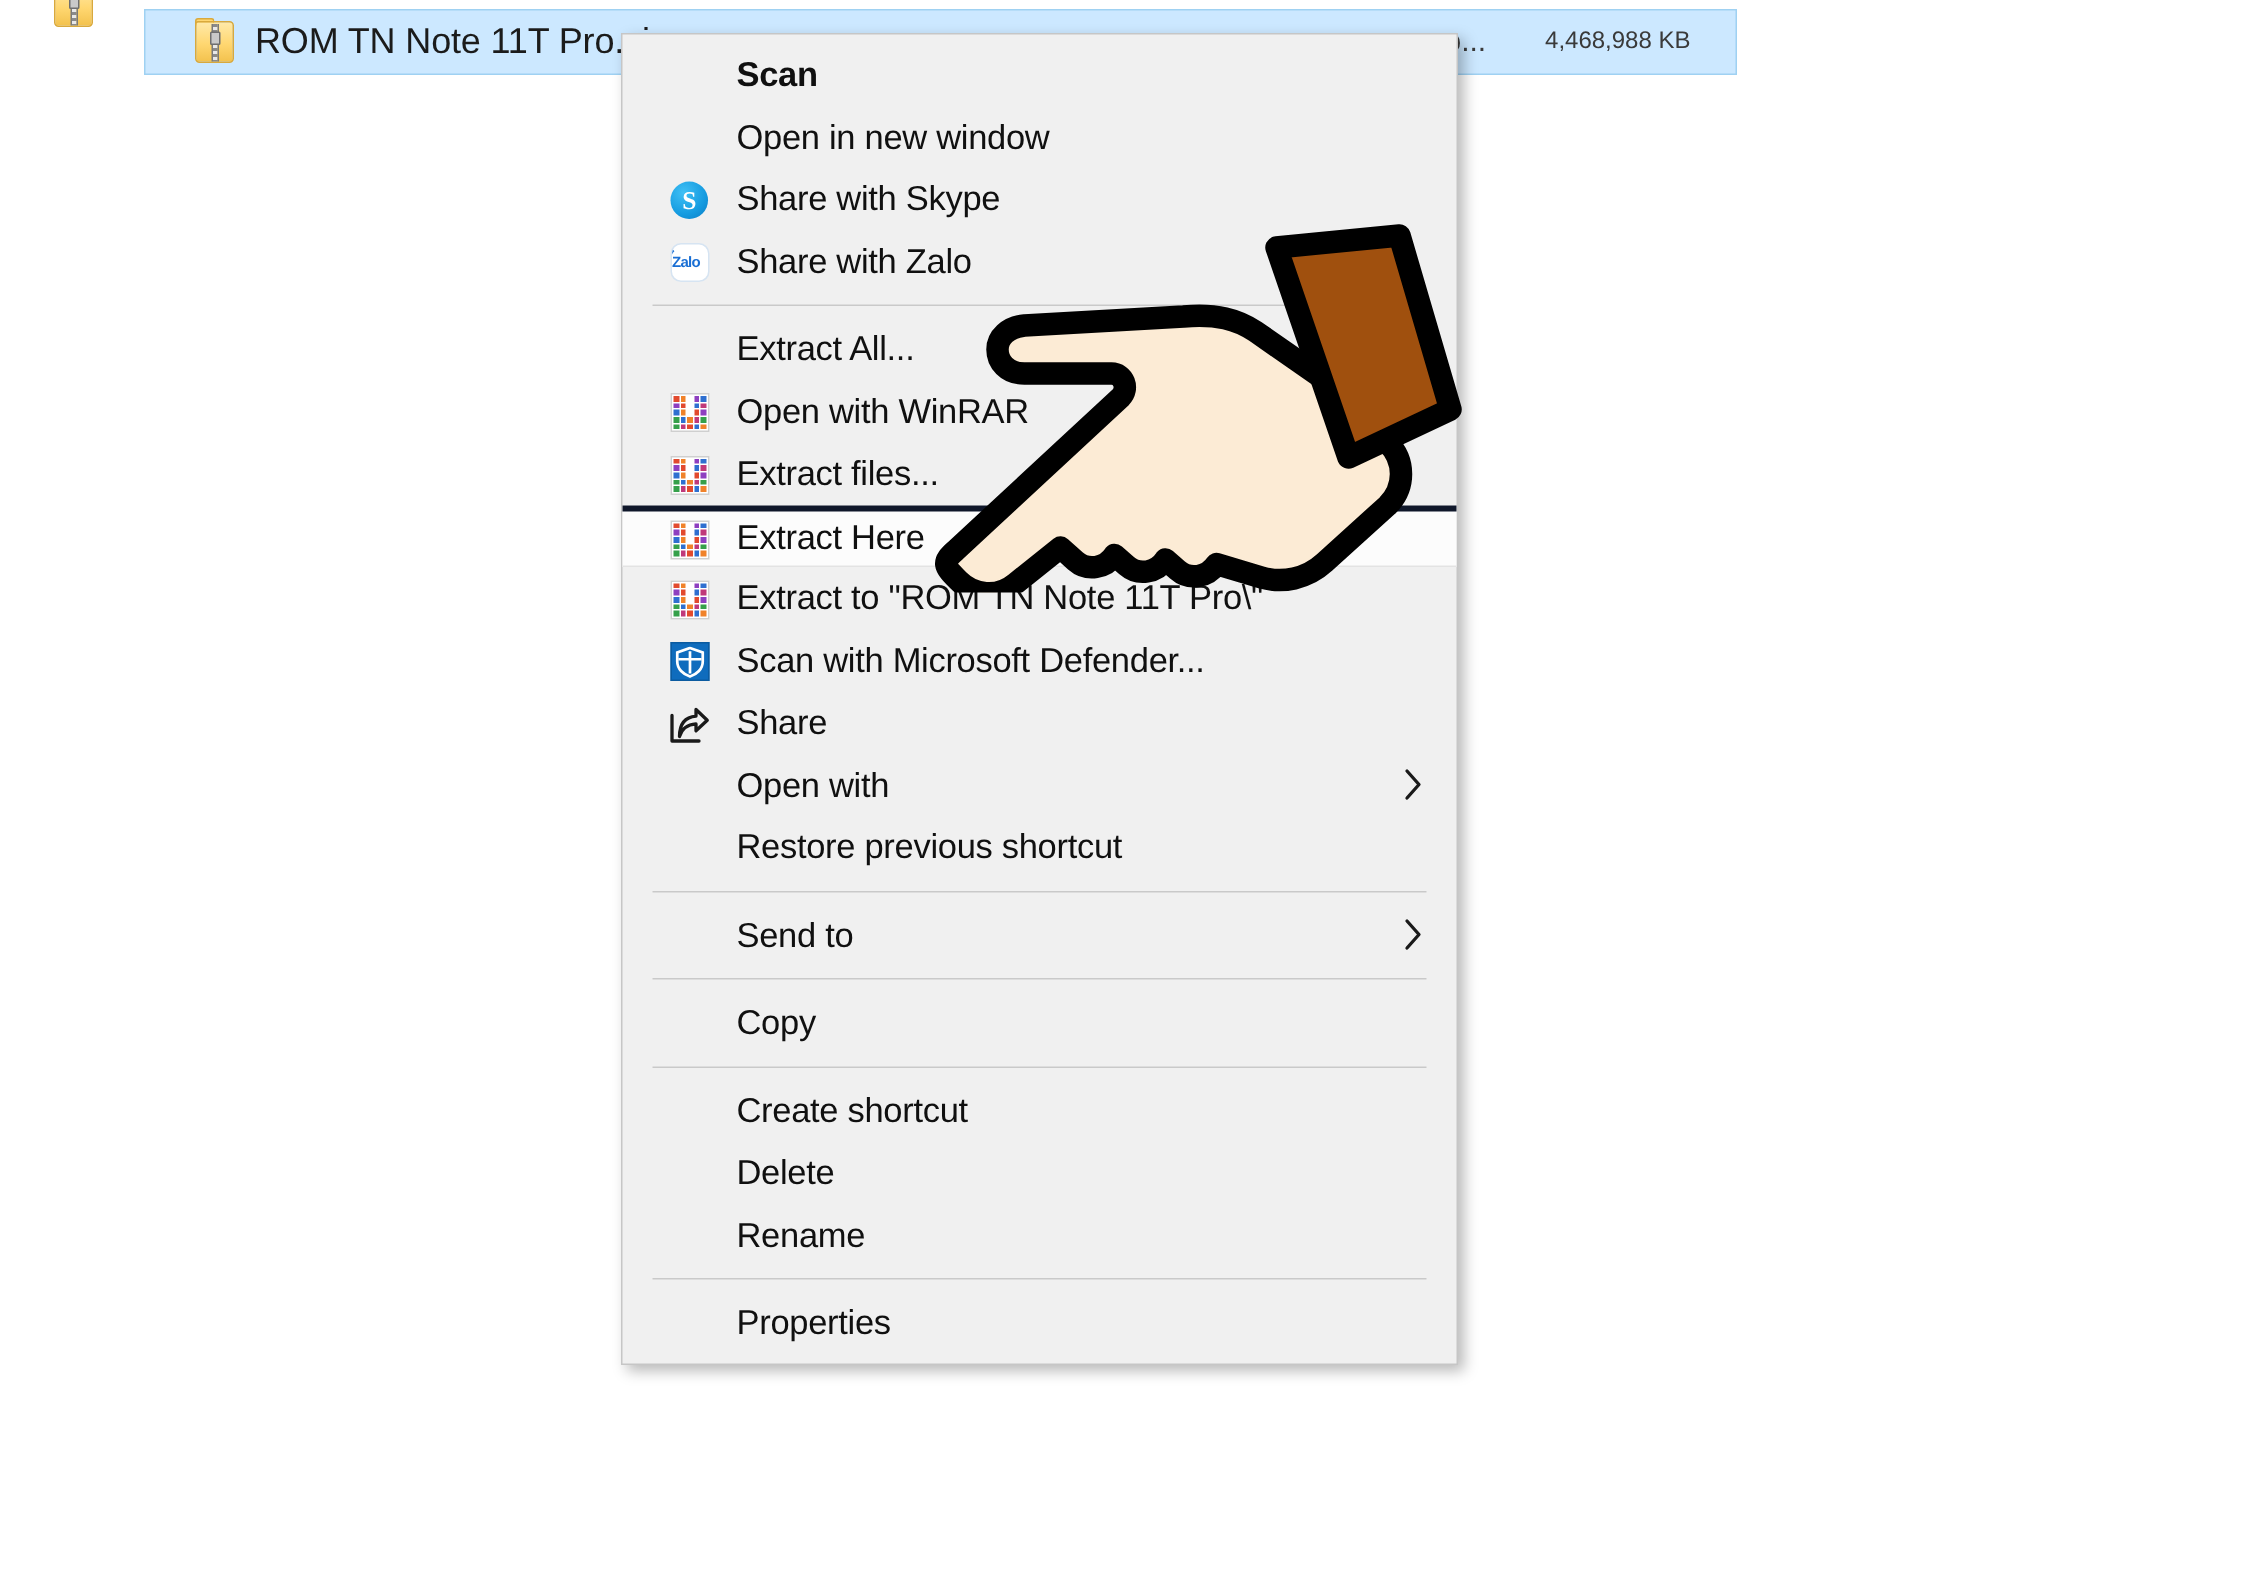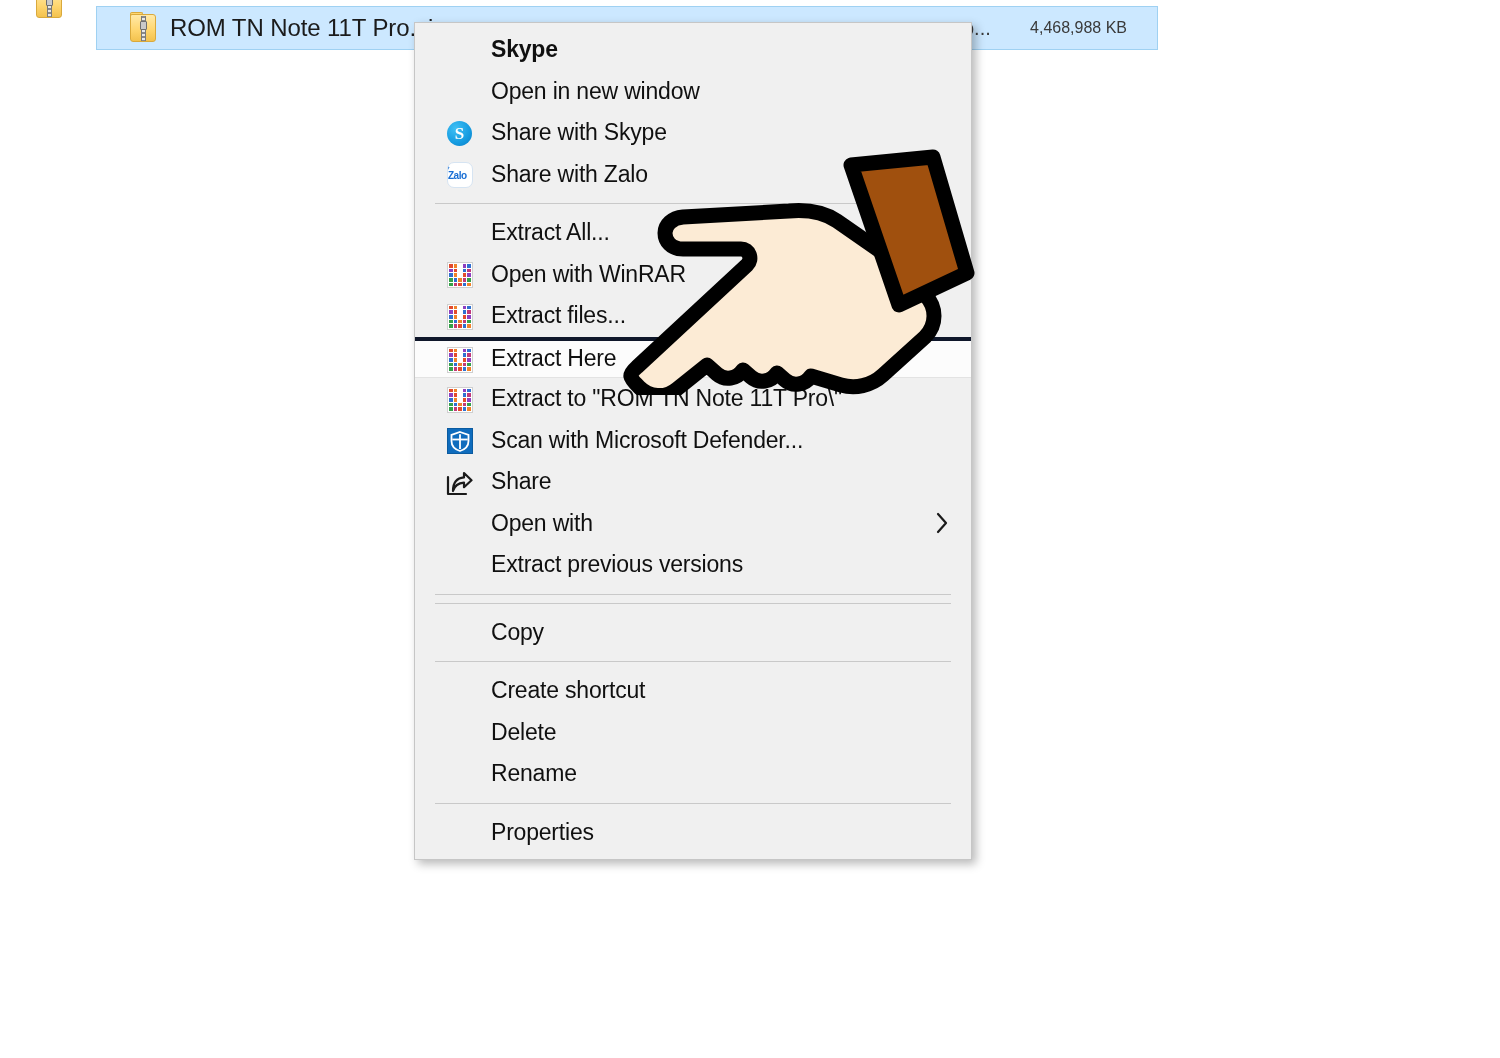--- a/index.html
+++ b/index.html
@@ -264,21 +264,21 @@
     </div>
     <div class="row-name">ROM TN Note 11T Pro.zip</div>
     <div class="row-type">o...</div>
     <div class="row-size">4,468,988 KB</div>
   </div>
 </div>
 
 <div id="context-menu">
     <div class="menu-item">
       <span class="mi-icon"></span>
-      <span class="mi-label bold">Skype</span>
+      <span class="mi-label bold">Scan</span>
     </div>
     <div class="menu-item">
       <span class="mi-icon"></span>
       <span class="mi-label">Open in new window</span>
     </div>
     <div class="menu-item">
       <span class="mi-icon">
         <span class="icon-skype">
           <span>S</span>
         </span>
@@ -448,23 +448,30 @@
     </div>
     <div class="menu-item">
       <span class="mi-icon"></span>
       <span class="mi-label">Open with</span>
       <span class="mi-arrow"><svg width="14" height="22" viewBox="0 0 14 22">
           <path d="M3 2 L11 11 L3 20" fill="none" stroke="#1a1a1a" stroke-width="2.2" stroke-linecap="round" stroke-linejoin="round"></path>
         </svg></span>
     </div>
     <div class="menu-item">
       <span class="mi-icon"></span>
-      <span class="mi-label">Extract previous versions</span>
+      <span class="mi-label">Restore previous shortcut</span>
     </div>
     <div class="menu-sep"></div>
+    <div class="menu-item">
+      <span class="mi-icon"></span>
+      <span class="mi-label">Send to</span>
+      <span class="mi-arrow"><svg width="14" height="22" viewBox="0 0 14 22">
+          <path d="M3 2 L11 11 L3 20" fill="none" stroke="#1a1a1a" stroke-width="2.2" stroke-linecap="round" stroke-linejoin="round"></path>
+        </svg></span>
+    </div>
     <div class="menu-sep"></div>
     <div class="menu-item">
       <span class="mi-icon"></span>
       <span class="mi-label">Copy</span>
     </div>
     <div class="menu-sep"></div>
     <div class="menu-item">
       <span class="mi-icon"></span>
       <span class="mi-label">Create shortcut</span>
     </div>

